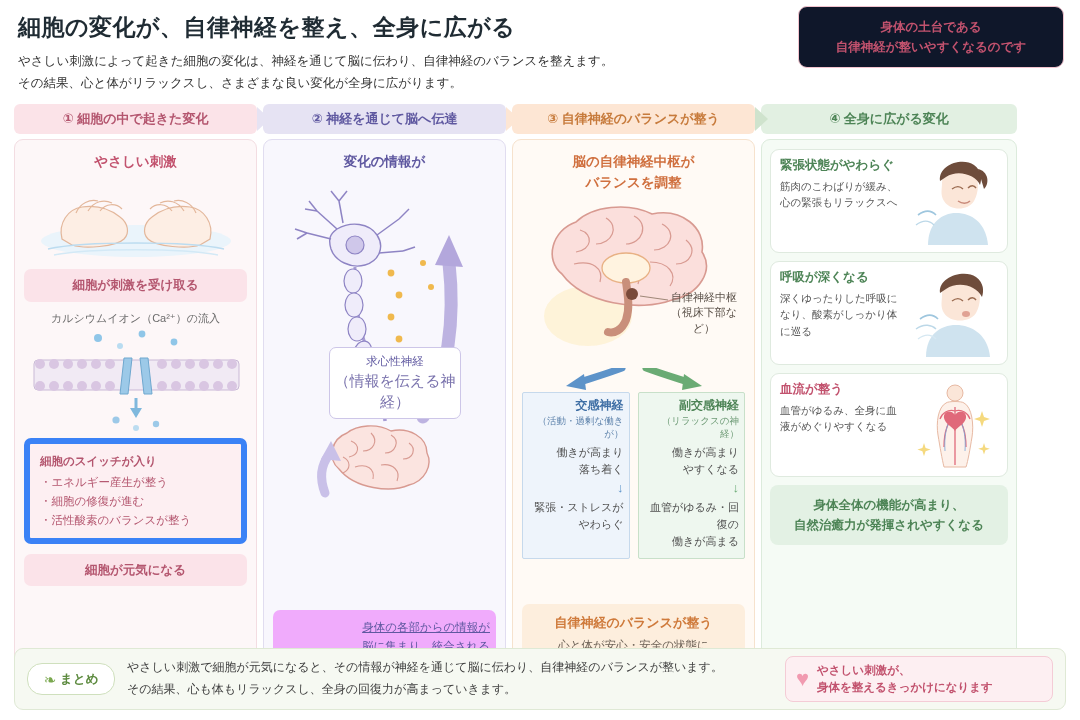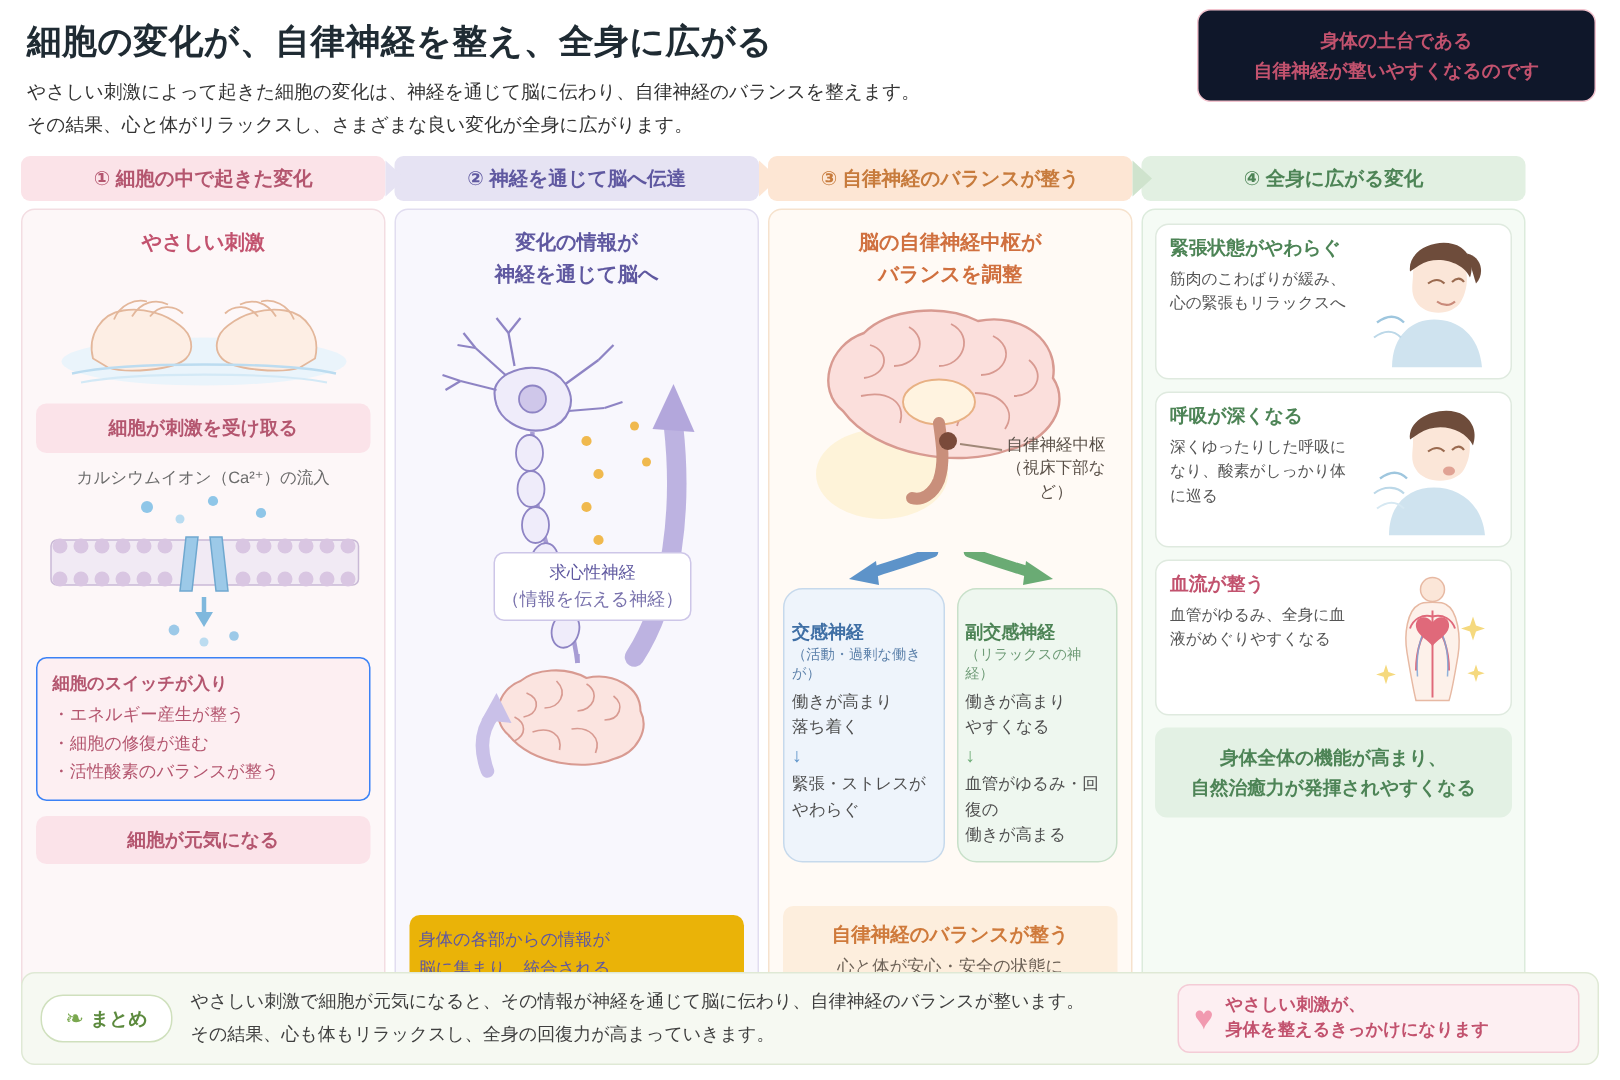--- a/index.html
+++ b/index.html
@@ -62,40 +62,40 @@
   .pillbox{border-radius:7px;text-align:center;font-size:12.5px;line-height:1.5;padding:7px 6px;}
   .pink-strong{background:#fbe3e9;color:#b4566f;font-weight:bold;}
   .small-note{font-size:11px;color:#6b6b6b;text-align:center;}
 
   .step-title{font-size:13.5px;font-weight:bold;text-align:center;line-height:1.55;}
   .pinkttl{color:#c2526e;}
   .purplettl{color:#5f58a0;}
   .orangettl{color:#d0703f;}
 
   .listbox{
-    background:#fdeff2;border:1px solid #3b82f6;border-radius:7px;
+    background:#fdeff2;border:6px solid #3b82f6;border-radius:7px;
     color:#b4566f;font-size:11.5px;line-height:1.65;padding:8px 10px;
   }
   .listbox .hd{font-weight:bold;margin-bottom:2px;}
 
   
   .nervelabel{
     width:122px;margin:0 auto;background:#ffffff;border:1px solid #cdc6e8;border-radius:7px;
     text-align:center;color:#5f58a0;font-size:11.5px;line-height:1.45;padding:5px 4px;
   }
-  .nervelabel .sub{font-size:12px;color:#7a73ad;}
+  .nervelabel .sub{font-size:15px;color:#7a73ad;}
   .bottom-note-purple{
-    background:#eab308;border-radius:7px;color:#5f58a0;font-size:11.5px;line-height:1.6;
-    text-align:left;padding:8px 6px;
+    background:#f0abfc;border-radius:7px;color:#5f58a0;font-size:11.5px;line-height:1.6;
+    text-align:right;padding:8px 6px;text-decoration:underline;
   }
 
   
   .twocol{display:flex;gap:8px;}
   .subbox{
-    flex:1;border-radius:13px;padding:20px 5px 8px;text-align:left;box-sizing:border-box;
+    flex:1;border-radius:2px;padding:4px 5px 8px;text-align:right;box-sizing:border-box;
   }
   .sb-blue{background:#eef4fb;border:1px solid #c6d9ec;}
   .sb-green{background:#eef7ef;border:1px solid #c8e0c9;}
   .sb-title{font-size:12px;font-weight:bold;line-height:1.4;}
   .blue-t{color:#3f6fa5;}
   .green-t{color:#4d8456;}
   .sb-sub{font-size:9.5px;line-height:1.4;margin-bottom:4px;}
   .blue-s{color:#5d82ab;}
   .green-s{color:#6e9b76;}
   .sb-body{font-size:11px;line-height:1.55;color:#4f4f4f;}
@@ -252,21 +252,20 @@
     </div>
 
     <div class="col c2">
       <div class="colhead h2">
         <span>② 神経を通じて脳へ伝達</span>
         <span class="arrowhead ah2"></span>
       </div>
       <div class="colbody b2">
         <div class="step-title purplettl" style="margin:4px 0 4px;">
           <div>変化の情報が</div>
-          <div>神経を通じて脳へ</div>
         </div>
 
         <div style="height:330px;position:relative;">
           <svg width="225" height="330" viewBox="0 0 225 330">
 
             <path d="M150 240 C176 200 182 140 176 86" fill="none" stroke="#b3a7dc" stroke-width="13" stroke-linecap="round" opacity=".85"></path>
             <path d="M162 88 L176 58 L190 90 Z" fill="#b3a7dc"></path>
 
             <g stroke="#8e84c4" stroke-width="1.4" fill="#efecfa">
               <path d="M64 52 C78 44 96 46 104 58 C112 70 106 84 92 88 C78 92 62 84 58 72 C55 62 57 57 64 52 Z"></path>

